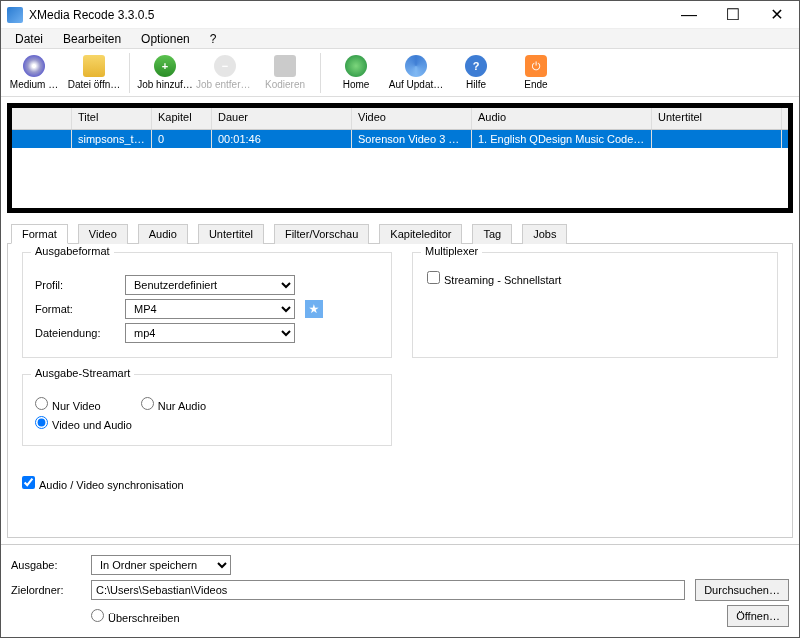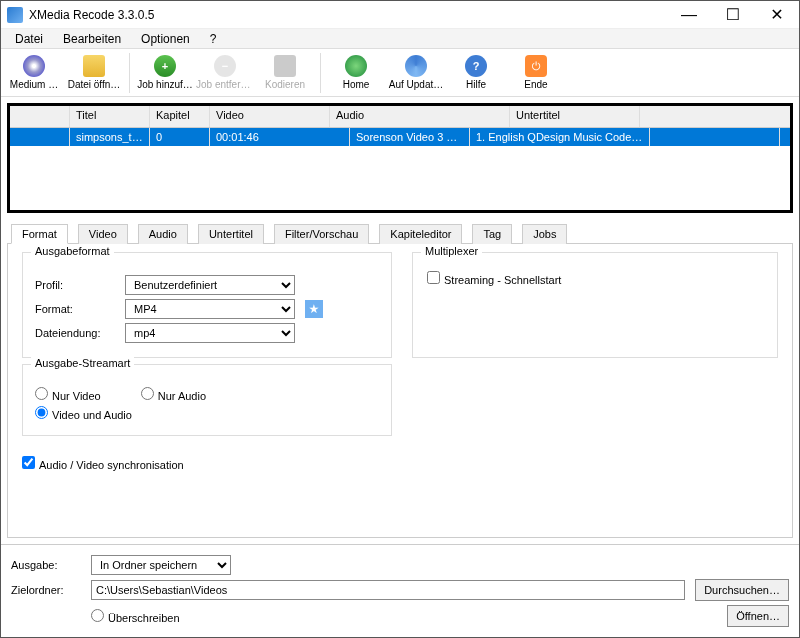--- a/index.html
+++ b/index.html
@@ -9,36 +9,36 @@
 .titlebar .title { flex: 1; font-size: 12px; }
 .titlebar .winbtn { width: 44px; height: 28px; display: flex; align-items: center; justify-content: center; font-size: 16px; }
 .menubar { display: flex; height: 20px; background: #f4f4f4; border-bottom: 1px solid #ddd; padding-left: 4px; align-items: center; }
 .menubar .mitem { padding: 0 10px; font-size: 12px; }
 .toolbar { display: flex; height: 48px; border-bottom: 1px solid #ddd; align-items: center; padding: 2px 4px; gap: 2px; }
 .toolbtn { width: 58px; height: 44px; display: flex; flex-direction: column; align-items: center; justify-content: center; font-size: 10px; overflow: hidden; }
 .toolbtn .ticon { width: 22px; height: 22px; border-radius: 50%; margin-bottom: 2px; }
 .toolbtn.disabled { color: #aaa; }
 .toolbtn.disabled .ticon { filter: grayscale(1); opacity: .5; }
 .toolsep { width: 1px; height: 40px; background: #ddd; margin: 0 4px; }
-.filegrid { margin: 6px; border: 3px solid #000000; height: 110px; display: flex; flex-direction: column; background: #fff; }
+.filegrid { margin: 6px; border: 5px solid #000000; height: 110px; display: flex; flex-direction: column; background: #fff; }
 .ghead { display: flex; background: #f0f0f0; border-bottom: 1px solid #ccc; height: 22px; }
 .ghead > div, .grow > div { padding: 3px 6px; border-right: 1px solid #ddd; overflow: hidden; white-space: nowrap; text-overflow: ellipsis; font-size: 11px; }
 .grow.sel { background: #0078d7; color: #fff; }
 .grow { display: flex; height: 18px; }
 .col0 { width: 60px; }
 .col1 { width: 80px; }
 .col2 { width: 60px; }
 .col3 { width: 140px; }
 .col4 { width: 120px; }
 .col5 { width: 180px; }
 .col6 { width: 130px; }
 .tabs { display: flex; border-bottom: 1px solid #ccc; padding-left: 4px; margin: 4px 6px 0; }
 .tab { padding: 3px 10px; border: 1px solid #ccc; border-bottom: none; margin-right: 10px; background: #f0f0f0; font-size: 11px; position: relative; top: 1px; }
 .tab.active { background: #fff; border-bottom: 1px solid #fff; }
-.tabbody { flex: 1; margin: 0 6px 6px; border: 1px solid #ccc; border-top: none; background: #fff; padding: 8px 14px; display: flex; flex-direction: column; gap: 6px; }
+.tabbody { flex: 1; margin: 0 6px 6px; border: 1px solid #ccc; border-top: none; background: #fff; padding: 8px 14px; display: flex; flex-direction: column; gap: 16px; }
 .fs { border: 1px solid #ddd; padding: 18px 12px 10px; position: relative; }
 .fs .legend { position: absolute; top: -8px; left: 8px; background: #fff; padding: 0 4px; font-size: 11px; }
 .row { display: flex; align-items: center; gap: 10px; margin: 4px 0; }
 .row label { width: 80px; font-size: 11px; }
 select, input[type=text] { border: 1px solid #888; padding: 2px 4px; font-size: 11px; height: 20px; background: #fff; }
 .two { display: flex; gap: 20px; }
 .star { width: 18px; height: 18px; background: #6fb0f1; display: flex; align-items: center; justify-content: center; color: #fff; font-size: 12px; }
 input[type=radio], input[type=checkbox] { margin-right: 4px; }
 .bottom { border-top: 1px solid #ccc; padding: 6px 10px; }
 button.btn { border: 1px solid #888; background: #f0f0f0; padding: 2px 8px; height: 22px; font-size: 11px; }
@@ -101,20 +101,21 @@
       <div class="ticon" style="background:#ff8a33;border-radius:4px;display:flex;align-items:center;justify-content:center;color:#fff;">⏻</div>
       <div class="tlabel">Ende</div>
     </div>
 </div>
 
 <div class="filegrid">
   <div class="ghead">
     <div class="col0"></div>
     <div class="col1">Titel</div>
     <div class="col2">Kapitel</div>
+    <div class="col3">Dauer</div>
     <div class="col4">Video</div>
     <div class="col5">Audio</div>
     <div class="col6">Untertitel</div>
   </div>
   <div class="grow sel">
     <div class="col0"></div>
     <div class="col1">simpsons_t…</div>
     <div class="col2">0</div>
     <div class="col3">00:01:46</div>
     <div class="col4">Sorenson Video 3 25.00 H…</div>

